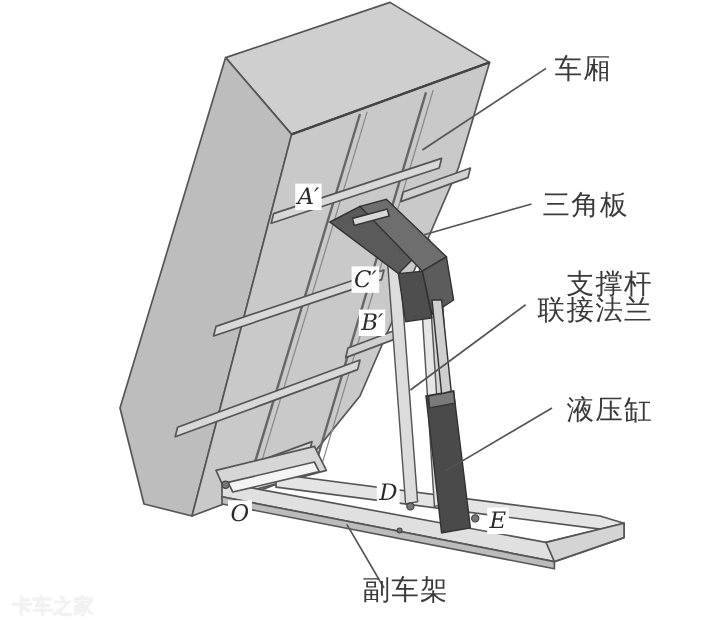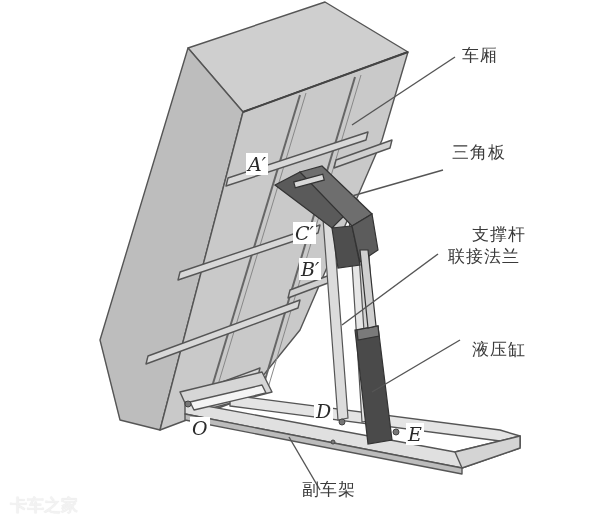--- a/index.html
+++ b/index.html
@@ -1,19 +1,19 @@
 <!DOCTYPE html>
 <html><head>
 <meta charset="utf-8">
 <style>
   html, body { margin: 0; padding: 0; background: #ffffff; }
   body { width: 600px; height: 527px; overflow: hidden; position: relative;
          font-family: "DejaVu Serif", serif; }
   #canvas { position: absolute; left: 0; top: 0; width: 600px; height: 527px; }
-  .cn-label { position: absolute; font-family: Liberation Mono, monospace; font-size: 17px;
+  .cn-label { position: absolute; font-family: Liberation Sans, sans-serif; font-size: 23px;
               color: #3a3a3a; letter-spacing: 1px; line-height: 22px; white-space: nowrap; }
   .pt-label { position: absolute; font-family: "DejaVu Serif", serif; font-style: italic;
               font-size: 19px; color: #2a2a2a; background: #ffffff; padding: 0 2px; line-height: 22px; }
   .watermark { position: absolute; left: 10px; top: 494px; font-family: "DejaVu Sans", sans-serif;
                font-size: 17px; font-weight: bold; color: #f2f2f2; letter-spacing: 0px;
                text-shadow: 0 0 1px #e4e4e4; }
 </style>
 </head>
 <body>
 
@@ -87,24 +87,24 @@
   <g stroke="#555" stroke-width="1.4" fill="none">
     <line x1="455" y1="57" x2="352" y2="125"></line>
     <line x1="443" y1="170" x2="352" y2="196"></line>
     <line x1="438" y1="254" x2="342" y2="325"></line>
     <line x1="460" y1="340" x2="372" y2="392"></line>
     <line x1="320" y1="490" x2="289" y2="437"></line>
   </g>
 </svg>
 
 <div class="cn-label" style="left:462px; top:46px;">车厢</div>
-<div class="cn-label" style="left:452px; top:143px;">三角板</div>
+<div class="cn-label" style="left:452px; top:159px;">三角板</div>
 <div class="cn-label" style="left:472px; top:225px;">支撑杆</div>
 <div class="cn-label" style="left:448px; top:247px;">联接法兰</div>
-<div class="cn-label" style="left:472px; top:340px;">液压缸</div>
+<div class="cn-label" style="left:472px; top:330px;">液压缸</div>
 <div class="cn-label" style="left:302px; top:480px;">副车架</div>
 
 <div class="pt-label" style="left:246px; top:153px;">A′</div>
 <div class="pt-label" style="left:293px; top:222px;">C′</div>
 <div class="pt-label" style="left:299px; top:258px;">B′</div>
 <div class="pt-label" style="left:190px; top:417px;">O</div>
 <div class="pt-label" style="left:314px; top:400px;">D</div>
 <div class="pt-label" style="left:406px; top:423px;">E</div>
 
 <div class="watermark">卡车之家</div>

